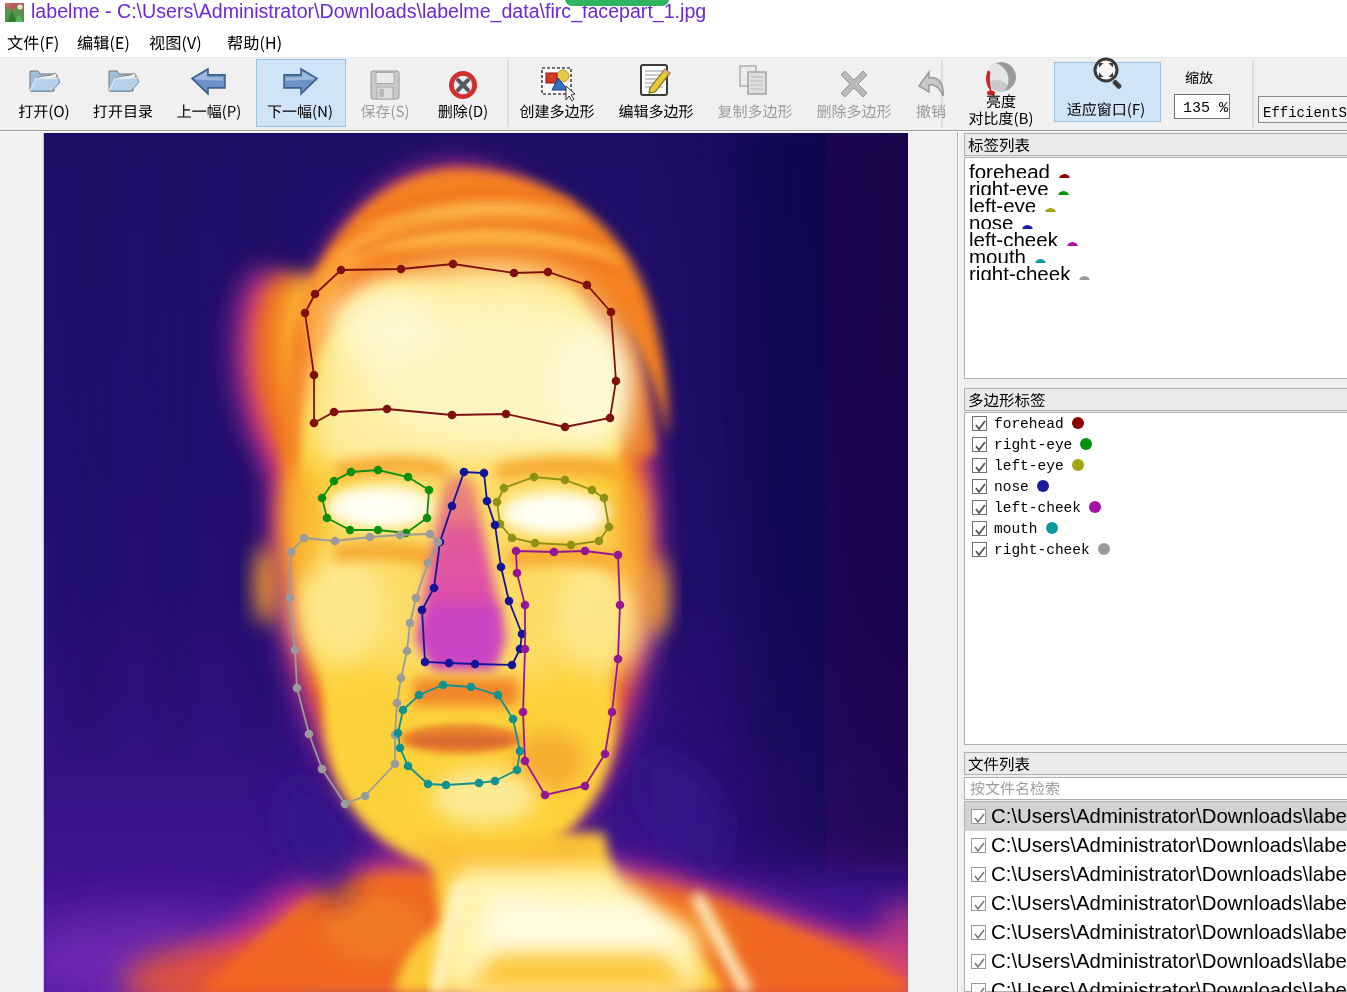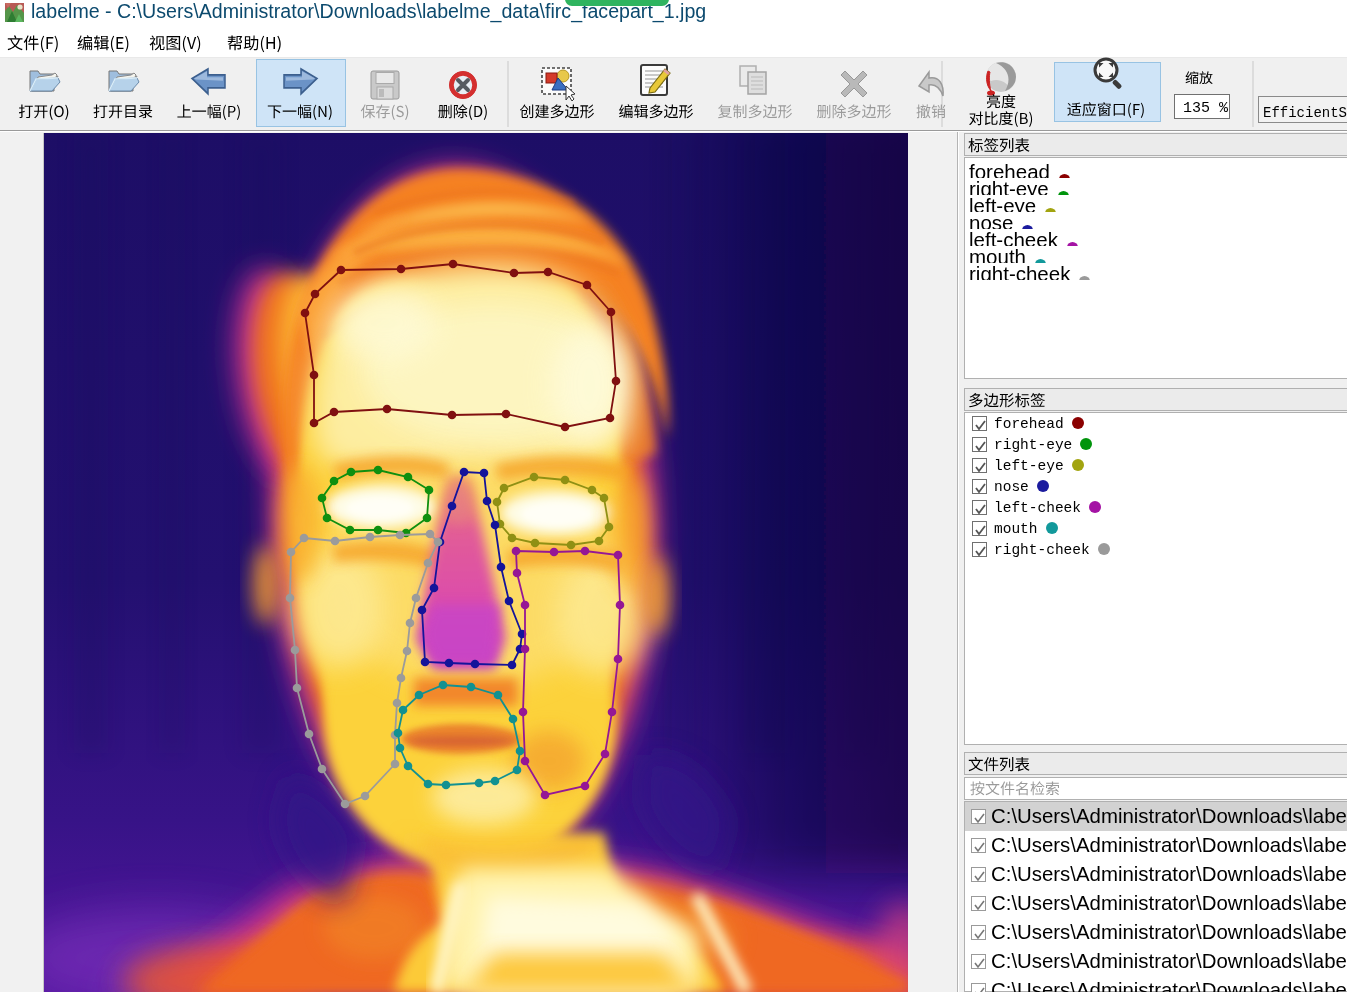--- a/index.html
+++ b/index.html
@@ -1,18 +1,18 @@
 <!DOCTYPE html>
 <html><head><meta charset="utf-8"><style>
 *{margin:0;padding:0;box-sizing:border-box}
 html,body{width:1347px;height:992px;overflow:hidden;background:#fff;
 font-family:"Liberation Sans",sans-serif;}
 .abs{position:absolute}
 #titlebar{position:absolute;left:0;top:0;width:1347px;height:29px;background:#fff}
-#title-text{position:absolute;left:31px;top:0px;font-size:19.6px;color:#0c4a6e;letter-spacing:0px}
+#title-text{position:absolute;left:31px;top:0px;font-size:19.6px;color:#6d28d9;letter-spacing:0px}
 #toolbar{position:absolute;left:0;top:57px;width:1347px;height:74px;background:#f0f0f0;border-bottom:1px solid #9a9a9a;border-top:1px solid #e9e9e9}
 #canvaswrap{position:absolute;left:0;top:132px;width:958px;height:860px;background:#f1f1f1;border-right:1px solid #b4b4b4}
 #rightpanel{position:absolute;left:959px;top:132px;width:388px;height:860px;background:#f0f0f0}
 .hdrbox{position:absolute;left:5px;background:#ebebeb;border:1px solid #b0b0b0;width:388px;height:23px}
 .whitebox{position:absolute;left:5px;background:#fff;border:1px solid #b0b0b0;width:388px}
 .lrow{height:17px;overflow:hidden;position:relative;font-size:20.5px;line-height:21px;color:#000;padding-left:4px;white-space:nowrap}
 .ldot{display:inline-block;width:11px;height:11px;border-radius:50%;position:relative;top:6px;margin-left:9px}
 .crow{height:21px;overflow:hidden;position:relative;font-family:"Liberation Mono",monospace;font-size:14.5px;line-height:21px;color:#000;white-space:nowrap}
 .cbox{position:absolute;left:7px;top:2px;width:15px;height:15px;background:#fff;border:1px solid #707070}
 .cbox svg{position:absolute;left:0px;top:1px}

